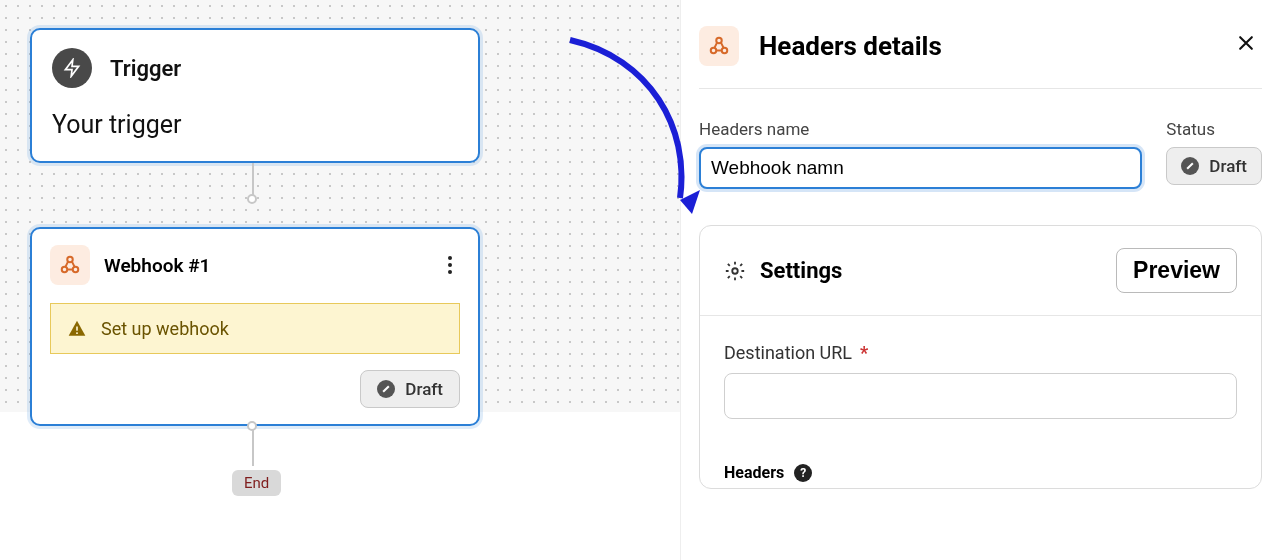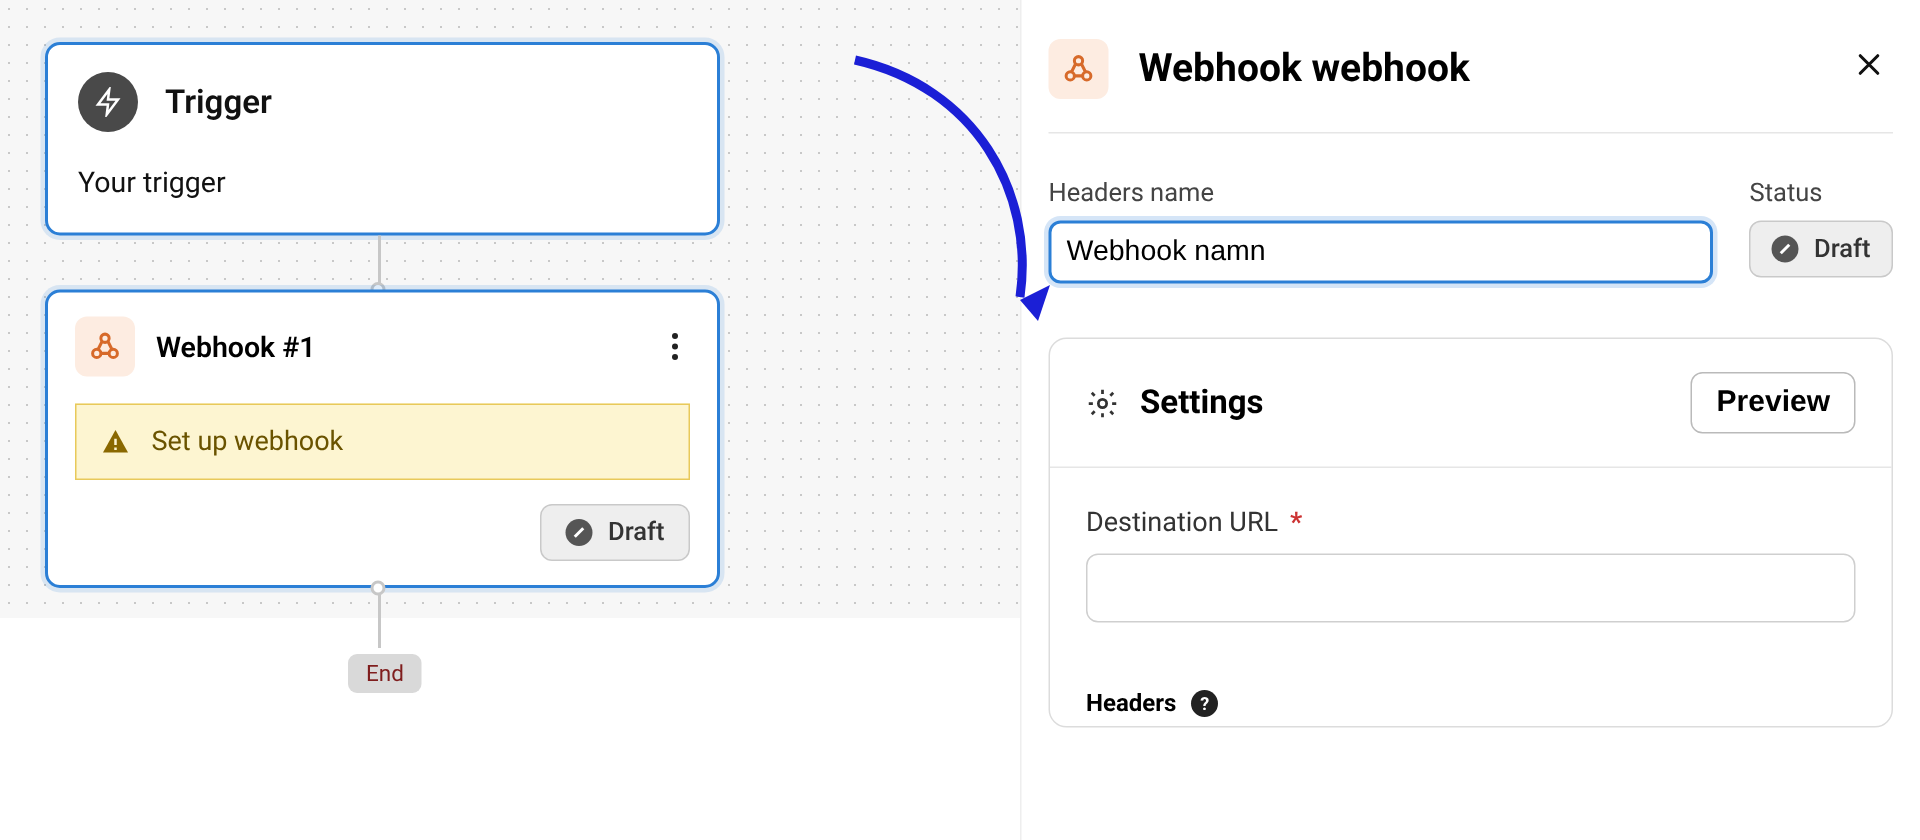--- a/index.html
+++ b/index.html
@@ -39,32 +39,32 @@
       margin-bottom: 22px;
     }
     .trigger-icon {
       width: 40px; height: 40px; border-radius: 50%;
       background: #494949;
       display: flex; align-items: center; justify-content: center;
       margin-right: 18px;
     }
     .trigger-glyph { color: #fff; font-size: 20px; }
     .trigger-title { font-size: 22px; font-weight: 600; color: #111; }
-    .trigger-sub { font-size: 19px; color: #111; }
+    .trigger-sub { font-size: 25px; color: #111; }
     .connector {
       width: 2px; height: 36px; background: #c7c7c7;
       margin: 0 auto; position: relative; margin-left: 228px;
     }
     .connector-dot {
       width: 10px; height: 10px; border: 2px solid #c7c7c7; background: #fff;
       border-radius: 50%; position: absolute; left: -5px;
     }
     .connector.top .connector-dot { bottom: -5px; }
     .connector.bottom .connector-dot { top: -5px; }
-    .webhook-card { padding: 16px 18px 16px; }
+    .webhook-card { padding: 16px 18px 16px; margin-top: 28px; }
     .webhook-header { display: flex; align-items: center; justify-content: space-between; }
     .webhook-left { display: flex; align-items: center; gap: 14px; }
     .webhook-badge {
       width: 40px; height: 40px; border-radius: 8px; background: #fdece1;
       display: flex; align-items: center; justify-content: center;
     }
     .webhook-title { font-size: 19px; font-weight: 600; }
     .dots-btn { background:none; border:none; padding:8px; cursor:pointer; }
     .dots { display:flex; flex-direction:column; gap:3px; }
     .dots span { width:4px; height:4px; border-radius:50%; background:#222; display:block; }
@@ -123,21 +123,21 @@
       padding:0;
     }
     .settings-header{
       display:flex; align-items:center; justify-content:space-between;
       padding:22px 24px; border-bottom:1px solid #e6e6e6;
     }
     .settings-left{ display:flex; align-items:center; gap:14px;}
     .settings-title{ font-size:22px; font-weight:700; }
     .preview-btn{
       border:1.5px solid #bababa; background:#fff; border-radius:8px;
-      padding:8px 16px; font-size:20px; font-weight:600; cursor:pointer;
+      padding:8px 16px; font-size:23px; font-weight:600; cursor:pointer;
     }
     .settings-body{ padding:26px 24px 6px; }
     .field-label{ font-size:18px; color:#333; display:flex; align-items:center; gap:8px;}
     .req{ color:#c33; font-weight:700; }
     .url-input{
       margin-top:10px; width:100%; border:1.5px solid #cfcfcf; border-radius:8px;
       font-size:17px; padding:12px 10px;
     }
     .headers-row{ margin-top:44px; display:flex; align-items:center; gap:10px;}
     .headers-title{ font-size:16px; font-weight:700;}
@@ -223,21 +223,21 @@
       <div class="webhook-badge">
         <svg width="22" height="22" viewBox="0 0 24 24">
             <g fill="none" stroke="#d76a2a" stroke-width="2.2">
               <circle cx="6" cy="17" r="3"></circle>
               <circle cx="18" cy="17" r="3"></circle>
               <circle cx="12" cy="6" r="3"></circle>
               <path d="M10 8 L7 14 M14 8 L17 14 M9 17 H15"></path>
             </g>
           </svg>
       </div>
-      <div class="panel-title">Webhook webhook</div>
+      <div class="panel-title">Headers details</div>
     </div>
     <button class="close-x">
       <svg width="20" height="20" viewBox="0 0 24 24">
           <path d="M5 5 L19 19 M19 5 L5 19" stroke="#111" stroke-width="2.5" stroke-linecap="round"></path>
         </svg>
     </button>
   </div>
 
   <div class="form-row">
     <div class="form-group name">

